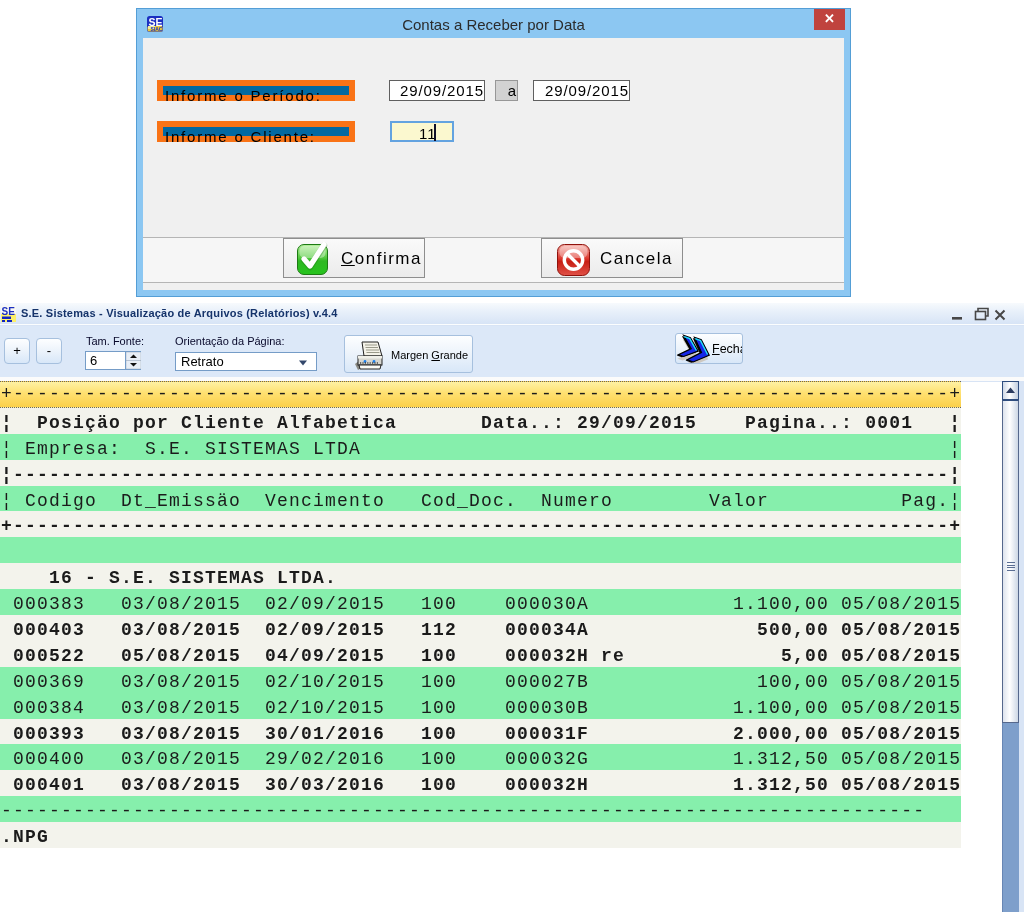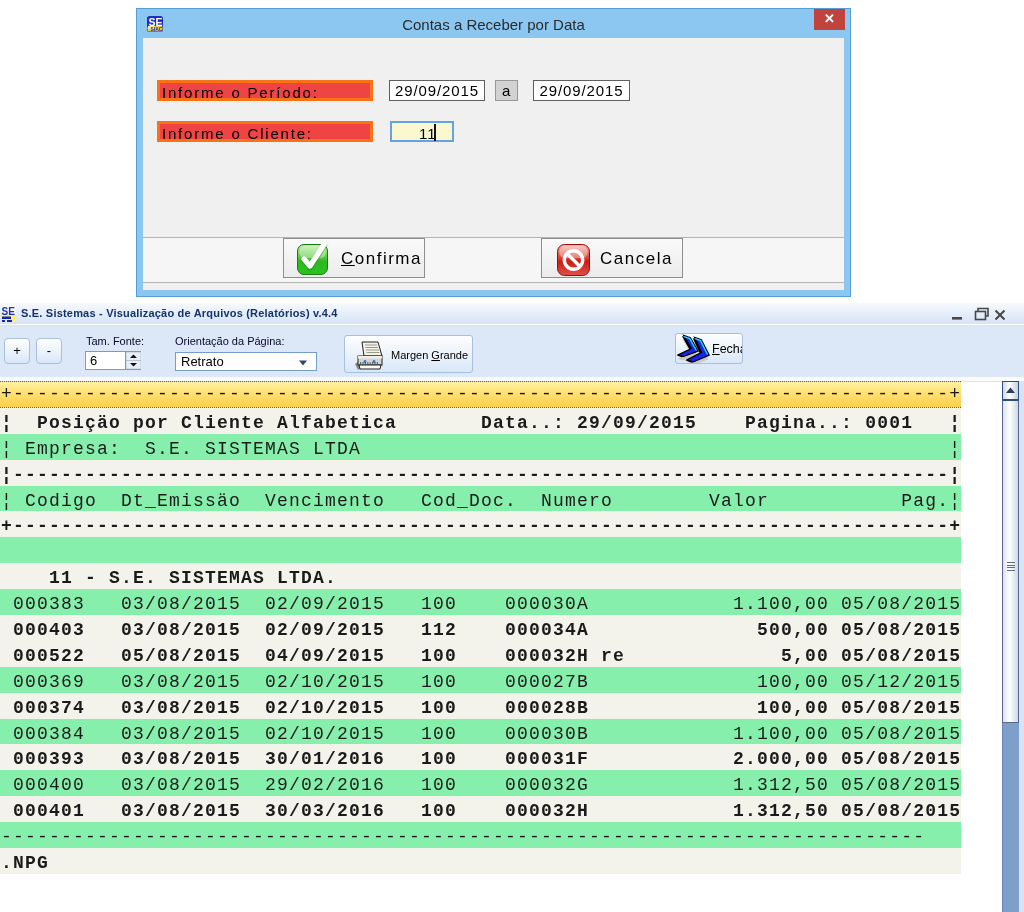--- a/index.html
+++ b/index.html
@@ -28,24 +28,24 @@
   border-top:1px dotted #666; border-bottom:1px dotted #666; height:26.9px; line-height:25px; margin-top:-1px; }
 
 #sbar { left:1002px; top:78px; width:17px; height:531px; }
 
 #dialog { left:136px; top:8px; width:715px; height:289px; background:#8cc7f2; border:1px solid #549ed6; }
 #dtitle { left:0; top:0; width:713px; height:29px; }
 #dtitle .txt { position:absolute; left:0; width:100%; top:7px; text-align:center; font-size:15px; color:#2b2b2b; }
 #dclose { left:677px; top:0; width:31px; height:21px; background:#c0433e; color:#fff; text-align:center;
   font-size:13px; line-height:20px; font-weight:bold; }
 #dpanel { left:6px; top:29px; width:701px; height:252px; background:#f0f0f0; }
-.flabel { position:absolute; width:216px; height:21px; background:#ef4444; border:3px solid #f97316;
+.flabel { position:absolute; width:198px; height:21px; background:#0369a1; border:6px solid #f97316;
   font-size:15px; letter-spacing:1.8px; color:#000; line-height:19px; padding-left:2px; }
 .fbox { position:absolute; height:21px; background:#fff; border:1px solid #5f5f5f; font-size:15px;
-  letter-spacing:0.9px; color:#000; text-align:center; line-height:19px; }
+  letter-spacing:0.9px; color:#000; text-align:right; line-height:19px; }
 #btnbar { left:0; top:199px; width:701px; height:46px; background:#f6f6f6; border-top:1px solid #b5b5b5; border-bottom:1px solid #b5b5b5; }
 .dbtn { position:absolute; top:0px; width:142px; height:40px; border:1px solid #8e8e8e;
   background:linear-gradient(180deg,#fafafa,#ebebeb); }
 .dbtn span { position:absolute; font-size:17px; letter-spacing:1.5px; color:#000; top:10px; }
 </style>
 </head>
 <body>
 <div class="abs" id="mainwin">
   <div class="abs" id="mtitle">
     <svg width="16" height="16" style="position:absolute;left:1px;top:3px;" viewBox="0 0 16 16">
@@ -142,26 +142,25 @@
   </div>
   <div class="abs" style="left:0;top:74px;width:1024px;height:4px;background:#fbfbfb;"></div>
   <div class="abs" id="report">
 <div class="rl y">+------------------------------------------------------------------------------+</div>
 <div class="rl c">¦  Posiçäo por Cliente Alfabetica       Data..: 29/09/2015    Pagina..: 0001   ¦</div>
 <div class="rl g">¦ Empresa:  S.E. SISTEMAS LTDA                                                 ¦</div>
 <div class="rl c">¦------------------------------------------------------------------------------¦</div>
 <div class="rl g">¦ Codigo  Dt_Emissäo  Vencimento   Cod_Doc.  Numero        Valor           Pag.¦</div>
 <div class="rl c">+------------------------------------------------------------------------------+</div>
 <div class="rl g"></div>
-<div class="rl c">    11 - S.E. SISTEMAS LTDA.</div>
+<div class="rl c">    16 - S.E. SISTEMAS LTDA.</div>
 <div class="rl g"> 000383   03/08/2015  02/09/2015   100    000030A            1.100,00 05/08/2015</div>
 <div class="rl c"> 000403   03/08/2015  02/09/2015   112    000034A              500,00 05/08/2015</div>
 <div class="rl c"> 000522   05/08/2015  04/09/2015   100    000032H re             5,00 05/08/2015</div>
-<div class="rl g"> 000369   03/08/2015  02/10/2015   100    000027B              100,00 05/12/2015</div>
-<div class="rl c"> 000374   03/08/2015  02/10/2015   100    000028B              100,00 05/08/2015</div>
+<div class="rl g"> 000369   03/08/2015  02/10/2015   100    000027B              100,00 05/08/2015</div>
 <div class="rl g"> 000384   03/08/2015  02/10/2015   100    000030B            1.100,00 05/08/2015</div>
 <div class="rl c"> 000393   03/08/2015  30/01/2016   100    000031F            2.000,00 05/08/2015</div>
 <div class="rl g"> 000400   03/08/2015  29/02/2016   100    000032G            1.312,50 05/08/2015</div>
 <div class="rl c"> 000401   03/08/2015  30/03/2016   100    000032H            1.312,50 05/08/2015</div>
 <div class="rl g">-----------------------------------------------------------------------------</div>
 <div class="rl c">.NPG</div>
 </div>
   <div class="abs" id="sbar">
     <div style="position:absolute;left:0;top:0;width:17px;height:19px;border:1px solid #2f4d7e;background:linear-gradient(90deg,#cfd8e6,#ffffff 45%,#c3cfe0);">
       <svg width="15" height="17">

